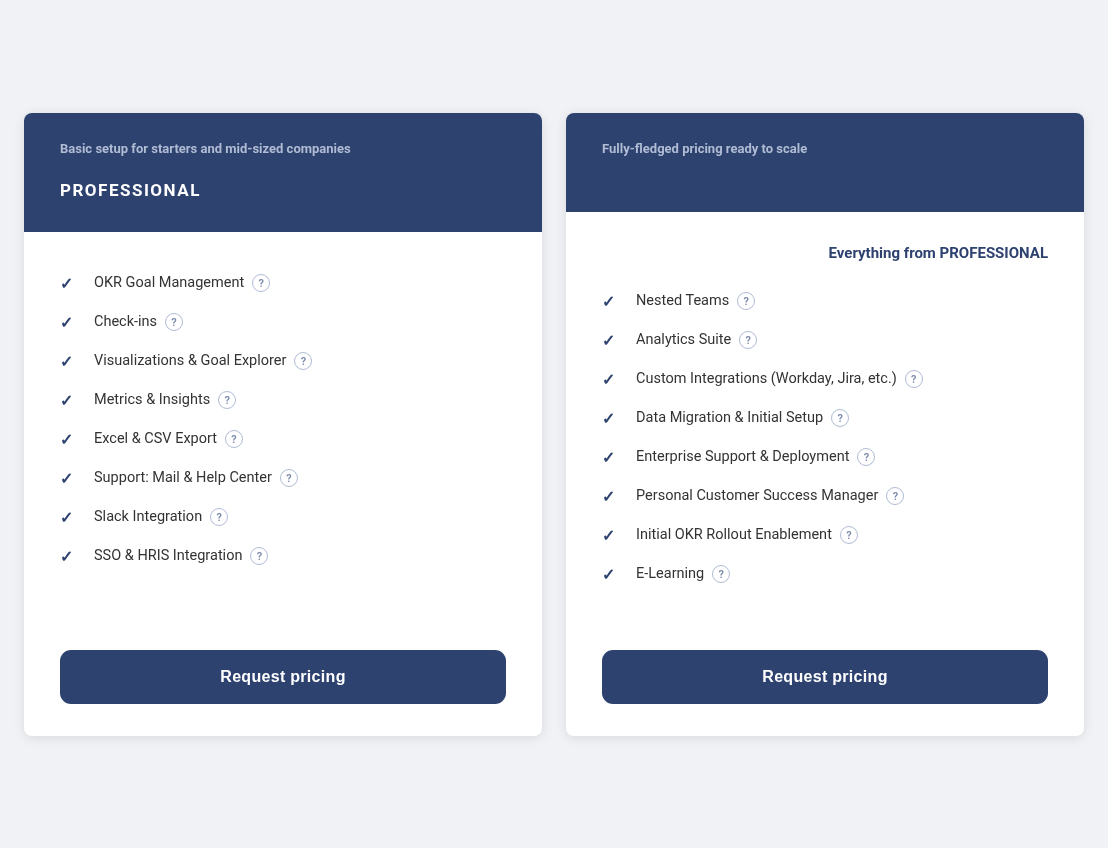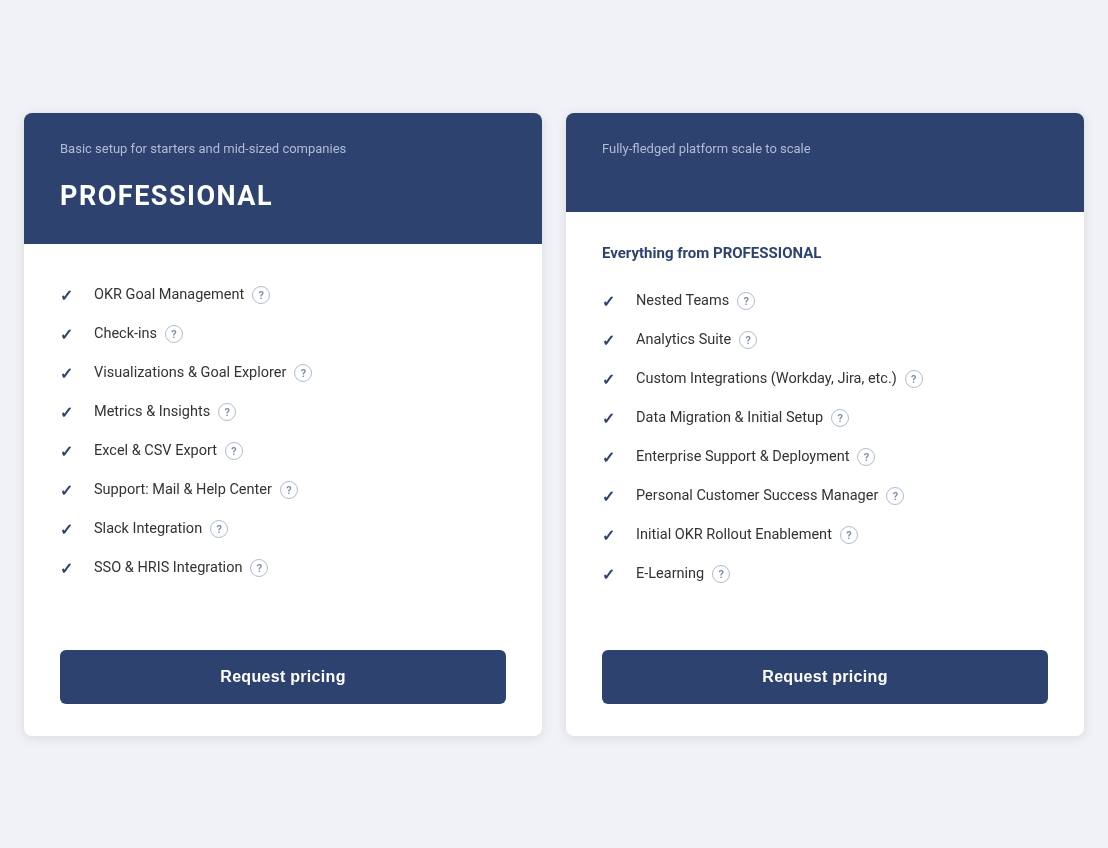--- a/index.html
+++ b/index.html
@@ -34,42 +34,43 @@
     .card-header {
       background: #2e4270;
       padding: 28px 36px 32px;
       color: #fff;
     }
 
     .card-header .subtitle {
       font-size: 13px;
       color: #b0bcd4;
       margin-bottom: 24px;
-      font-weight: 400;
+      font-weight: 700;
     }
 
     .card-header .plan-name {
-      font-size: 27px;
+      font-size: 17px;
       font-weight: 700;
       letter-spacing: 1.5px;
       text-transform: uppercase;
     }
 
     .card-body {
       padding: 32px 36px;
       flex: 1;
       display: flex;
       flex-direction: column;
     }
 
     .everything-label {
       font-size: 15px;
       font-weight: 700;
       color: #2e4270;
       margin-bottom: 20px;
+      text-align: right;
     }
 
     .feature-list {
       list-style: none;
       flex: 1;
     }
 
     .feature-item {
       display: flex;
       align-items: center;
@@ -112,21 +113,21 @@
       padding: 24px 36px 32px;
     }
 
     .request-btn {
       display: block;
       width: 100%;
       padding: 18px;
       background: #2e4270;
       color: #fff;
       border: none;
-      border-radius: 6px;
+      border-radius: 11px;
       font-size: 16px;
       font-weight: 600;
       cursor: pointer;
       text-align: center;
       letter-spacing: 0.3px;
     }
   </style>
 </head>
 <body>
 
@@ -173,21 +174,21 @@
         </li>
       </ul>
     </div>
     <div class="card-footer">
       <button class="request-btn">Request pricing</button>
     </div>
   </div>
 
   <div class="pricing-card">
     <div class="card-header">
-      <div class="subtitle">Fully-fledged platform scale to scale</div>
+      <div class="subtitle">Fully-fledged pricing ready to scale</div>
     </div>
     <div class="card-body">
       <div class="everything-label">Everything from PROFESSIONAL</div>
       <ul class="feature-list">
         <li class="feature-item">
           <span class="check-icon">✓</span>
           <span class="feature-text">Nested Teams <span class="help-badge">?</span></span>
         </li>
         <li class="feature-item">
           <span class="check-icon">✓</span>

